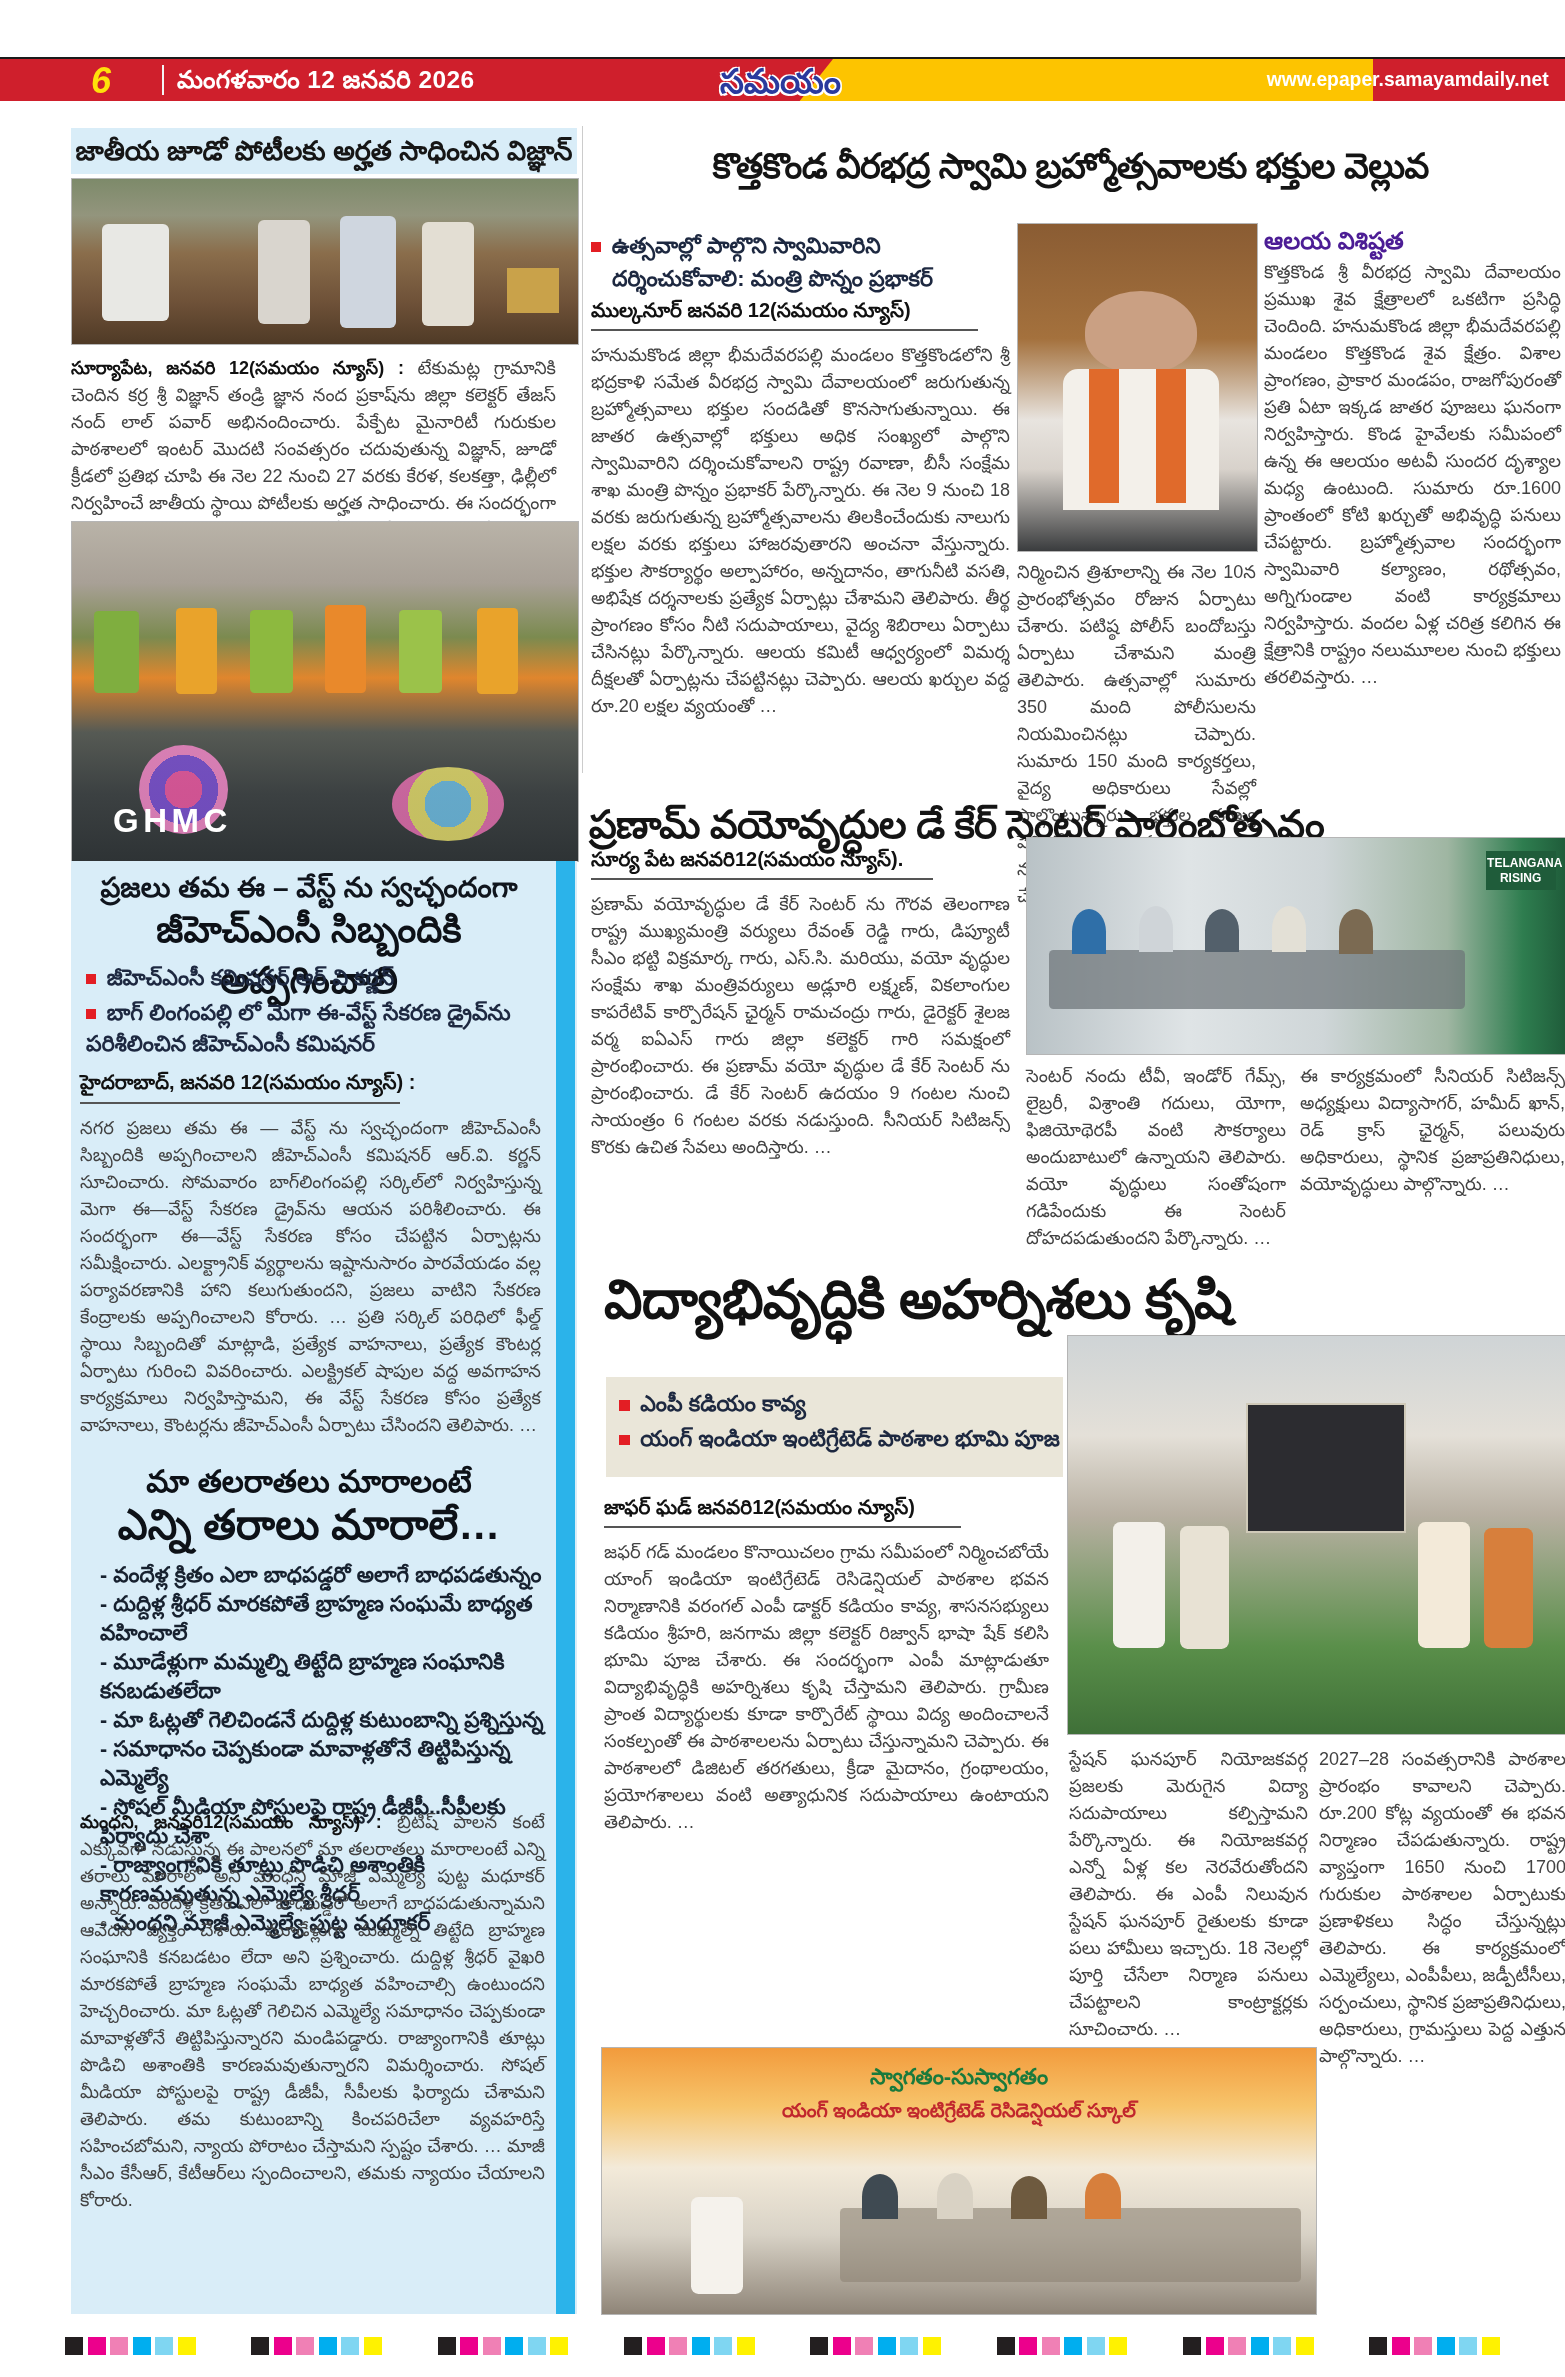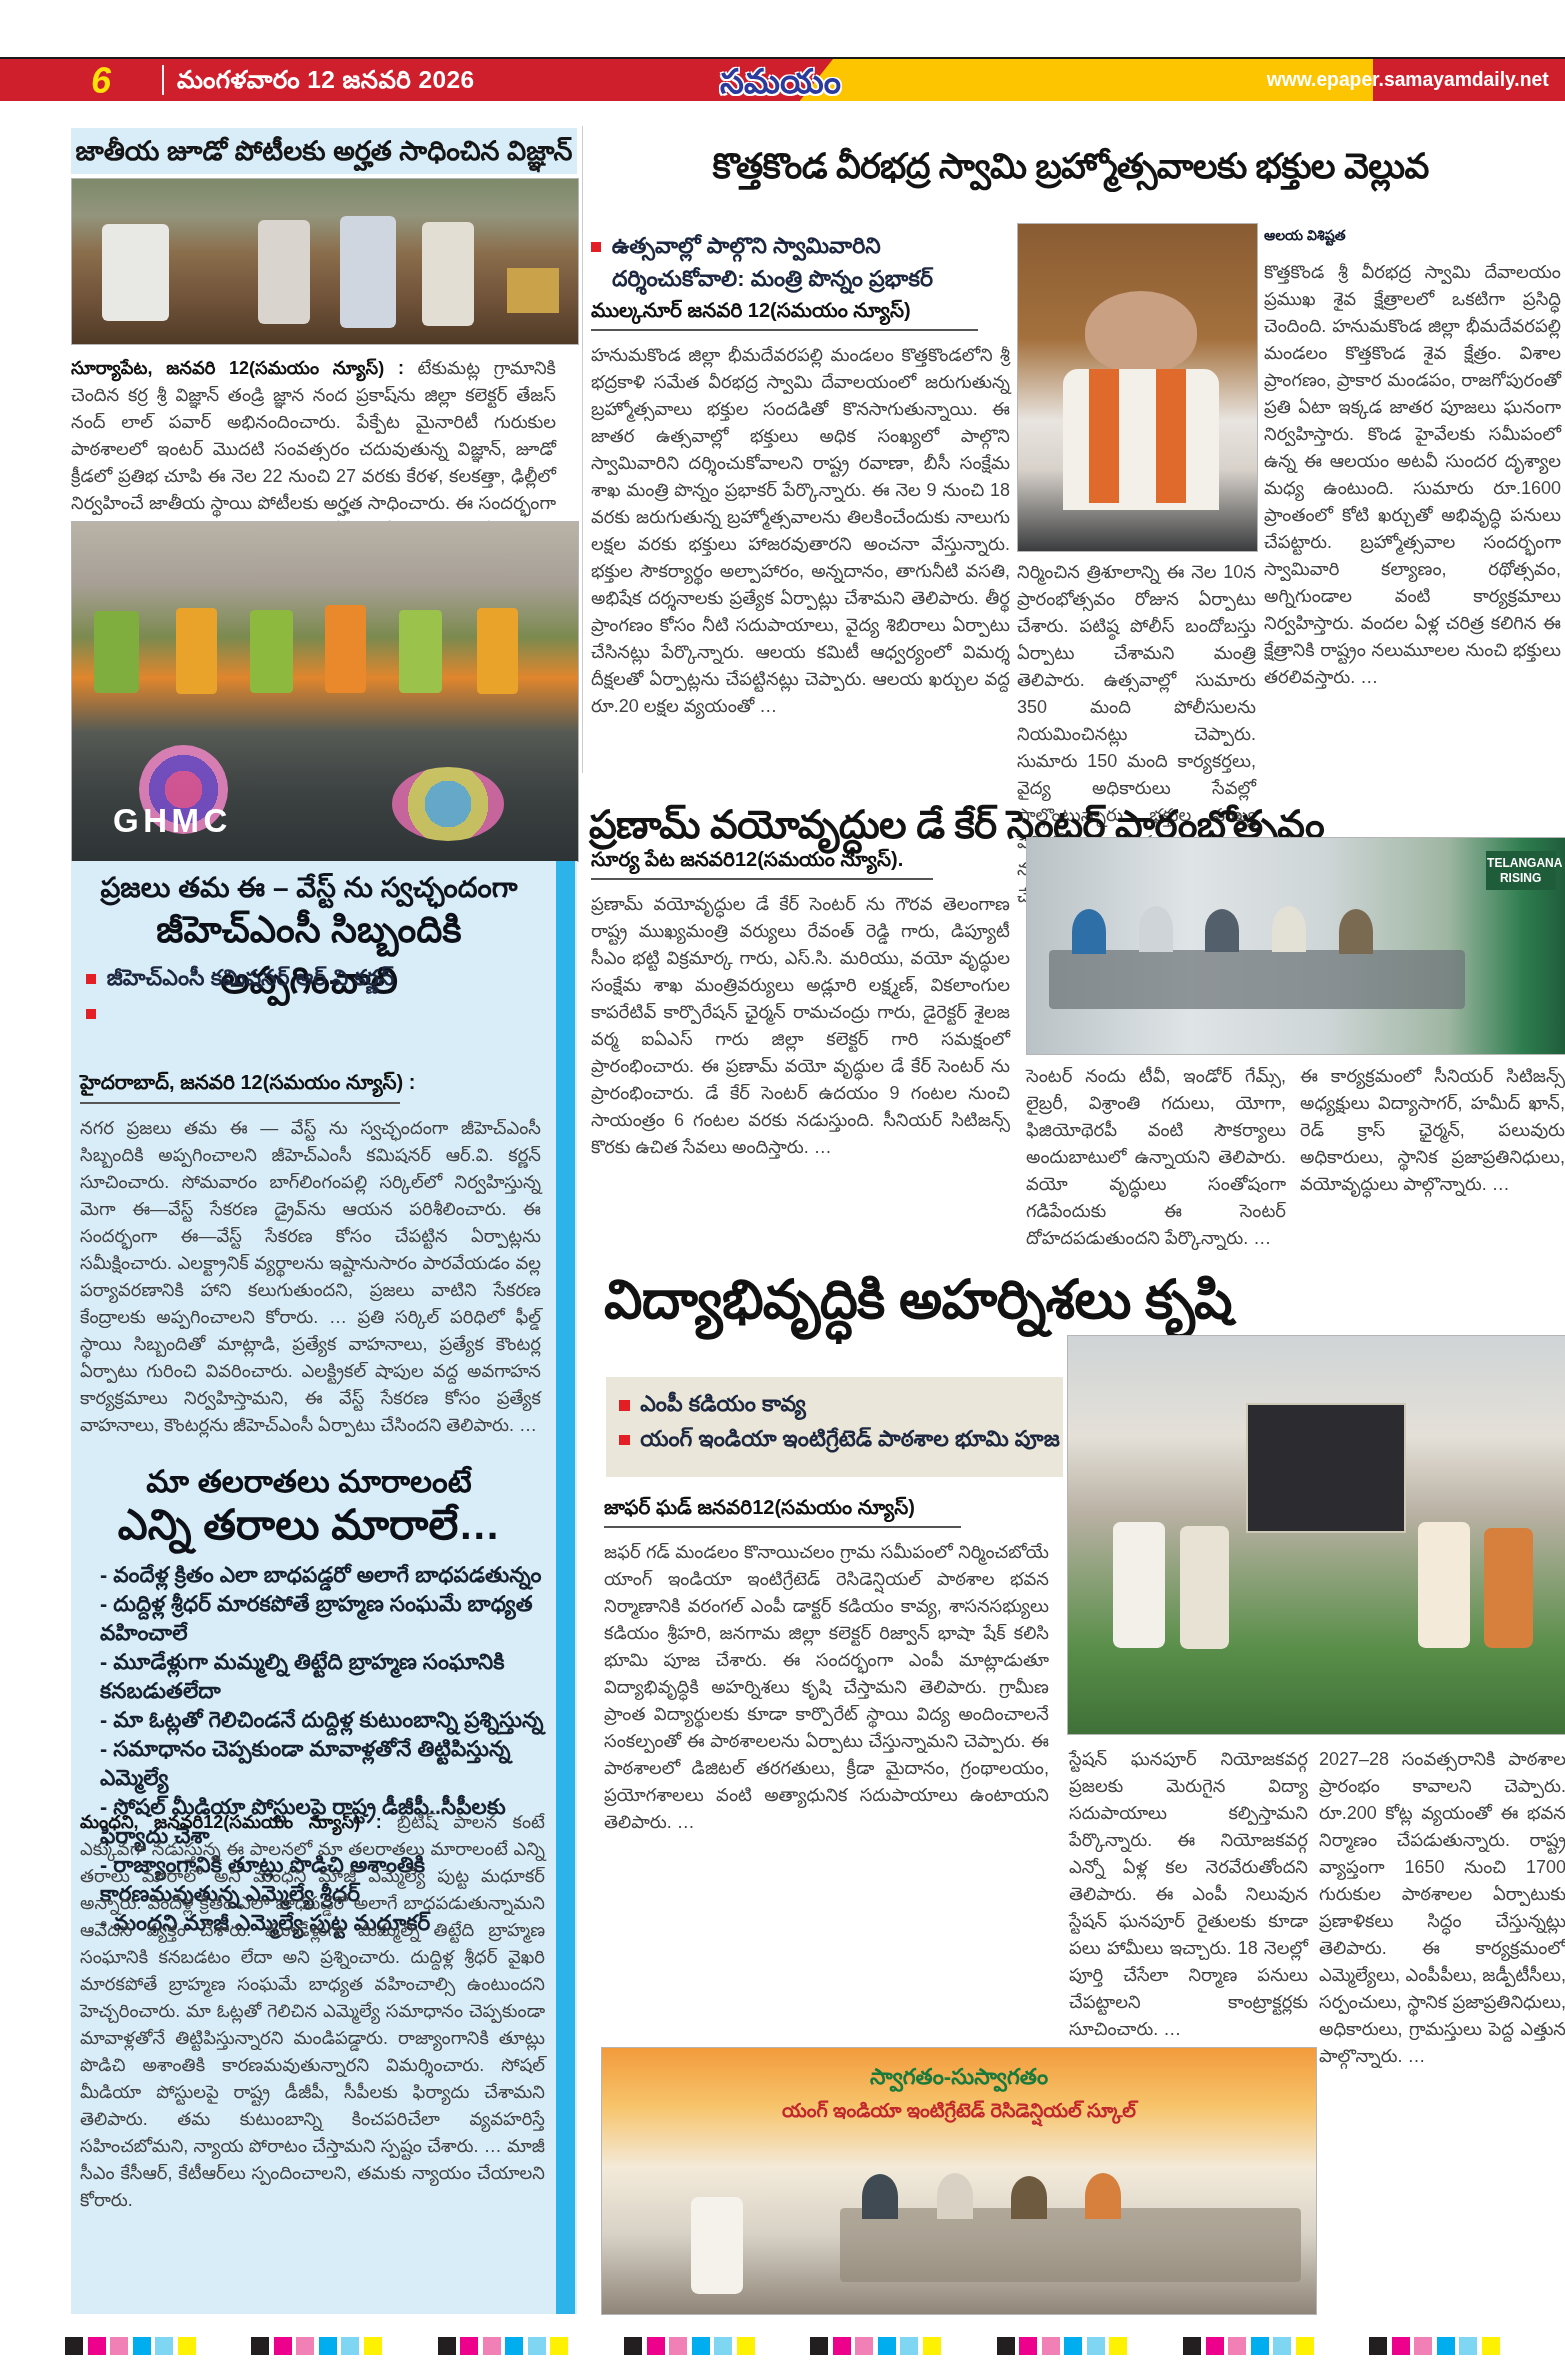--- a/index.html
+++ b/index.html
@@ -29,21 +29,21 @@
   .sq{display:inline-block;width:10.4px;height:10.4px;background:#e31e24;margin-right:10.4px;vertical-align:middle;}
   .dl{font-weight:bold;color:#111;}
   .dateline{font-size:20px;font-weight:bold;color:#111;}
   .rule{height:1.5px;background:#555;}
   .body-t{font-size:18px;line-height:27px;color:#424242;text-align:justify;margin:0;}
   .photo{background:#9a9a9a;border:0.7px solid #b5b5b5;overflow:hidden;}
   .panel{background:#d9edf8;}
   .cyanbar{background:#2bb3ea;}
   .pts{font-size:21.6px;font-weight:bold;color:#17212f;line-height:29px;}
   .bul-line{font-size:22px;font-weight:bold;color:#1d2840;line-height:34px;}
-  .sb-title{font-size:14px;font-weight:bold;color:#0f172a;}
+  .sb-title{font-size:24px;font-weight:bold;color:#4c1d95;}
   
   .regstrip{left:65px;top:2337px;width:1435px;height:18px;display:flex;justify-content:space-between;align-items:center;}
   .regg{display:flex;gap:4.5px;}
   .regs{width:18px;height:18px;}
   
   .ph-label{position:absolute;color:#ffffff;font-weight:bold;}
   .ph-judo{background:linear-gradient(180deg,#7d8a6a 0%,#93957d 22%,#8a6d4b 45%,#6e5138 75%,#4f3a26 100%);}
   .ph-ghmc{background:linear-gradient(180deg,#b9b3a8 0%,#a8a096 18%,#7b8a4f 34%,#e0862d 46%,#565a54 62%,#3c4142 80%,#2e3335 100%);}
   .ph-min{background:linear-gradient(180deg,#8a5c33 0%,#a4713d 35%,#e8e4df 60%,#d8d2cb 75%,#3a3c3e 100%);}
   .ph-meet{background:linear-gradient(90deg,#b9c2c6 0%,#dfe4e6 30%,#cfd6d8 55%,#9fb6a2 78%,#2e7d4f 92%,#1f5c3a 100%);}
@@ -98,21 +98,21 @@
 <div class="abs panel" style="left:71px;top:861px;width:506px;height:1453px;"></div>
 <div class="abs cyanbar" style="left:556px;top:861px;width:19.3px;height:1453px;"></div>
 
 <div>
   <div class="abs" style="left:71px;top:872px;width:476px;text-align:center;font-size:28px;font-weight:600;color:#10151d;">ప్రజలు తమ ఈ – వేస్ట్ ను స్వచ్ఛందంగా</div>
   <div class="abs" style="left:71px;top:909px;width:476px;text-align:center;font-size:37px;font-weight:800;color:#0d1117;">జీహెచ్ఎంసీ సిబ్బందికి అప్పగించాలి</div>
   <div class="abs bul-line" style="left:86px;top:961px;width:454px;">
     <span class="sq"></span><span>జీహెచ్ఎంసీ కమిషనర్ ఆర్ వి కర్ణన్</span>
   </div>
   <div class="abs bul-line" style="left:86px;top:997px;width:454px;line-height:31px;">
-    <span class="sq"></span>
+    <span class="sq"></span><span>బాగ్ లింగంపల్లి లో  మెగా ఈ-వేస్ట్ సేకరణ డ్రైవ్‌ను పరిశీలించిన జీహెచ్ఎంసీ కమిషనర్</span>
   </div>
   <div class="abs dateline" style="left:80px;top:1071px;">హైదరాబాద్, జనవరి 12(సమయం న్యూస్) :</div>
   <div class="abs rule" style="left:80px;top:1102px;width:320px;"></div>
   <p class="abs body-t" style="left:80px;top:1115px;width:461px;height:327px;">నగర ప్రజలు తమ ఈ — వేస్ట్ ను స్వచ్ఛందంగా జీహెచ్ఎంసీ సిబ్బందికి అప్పగించాలని జీహెచ్ఎంసీ కమిషనర్ ఆర్.వి. కర్ణన్ సూచించారు. సోమవారం బాగ్‌లింగంపల్లి సర్కిల్‌లో నిర్వహిస్తున్న మెగా ఈ—వేస్ట్ సేకరణ డ్రైవ్‌ను ఆయన పరిశీలించారు. ఈ సందర్భంగా ఈ—వేస్ట్ సేకరణ కోసం చేపట్టిన ఏర్పాట్లను సమీక్షించారు. ఎలక్ట్రానిక్ వ్యర్థాలను ఇష్టానుసారం పారవేయడం వల్ల పర్యావరణానికి హాని కలుగుతుందని, ప్రజలు వాటిని సేకరణ కేంద్రాలకు అప్పగించాలని కోరారు. … ప్రతి సర్కిల్ పరిధిలో ఫీల్డ్ స్థాయి సిబ్బందితో మాట్లాడి, ప్రత్యేక వాహనాలు, ప్రత్యేక కౌంటర్ల ఏర్పాటు గురించి వివరించారు. ఎలక్ట్రికల్ షాపుల వద్ద అవగాహన కార్యక్రమాలు నిర్వహిస్తామని, ఈ వేస్ట్ సేకరణ కోసం ప్రత్యేక వాహనాలు, కౌంటర్లను జీహెచ్ఎంసీ ఏర్పాటు చేసిందని తెలిపారు. …</p>
 </div>
 
 <div>
   <div class="abs" style="left:71px;top:1464px;width:476px;text-align:center;font-size:31px;font-weight:800;color:#0d1117;">మా తలరాతలు మారాలంటే</div>
   <div class="abs" style="left:71px;top:1501px;width:476px;text-align:center;font-size:42px;font-weight:800;color:#0d1117;">ఎన్ని తరాలు మారాలే…</div>
   <div class="abs pts" style="left:80px;top:1560px;width:469px;margin-left:20px;">

